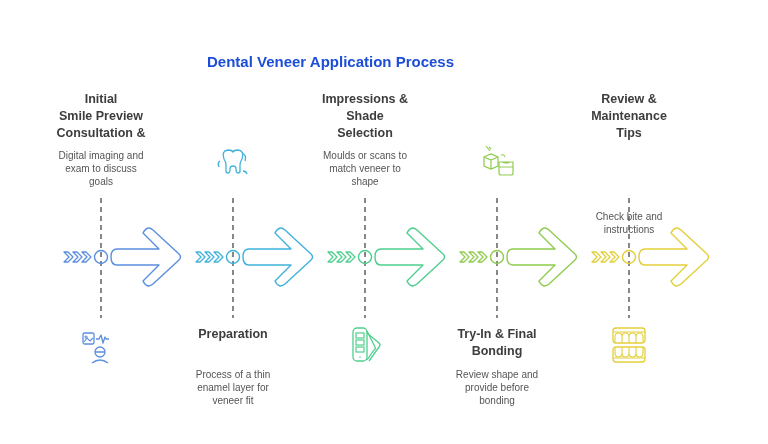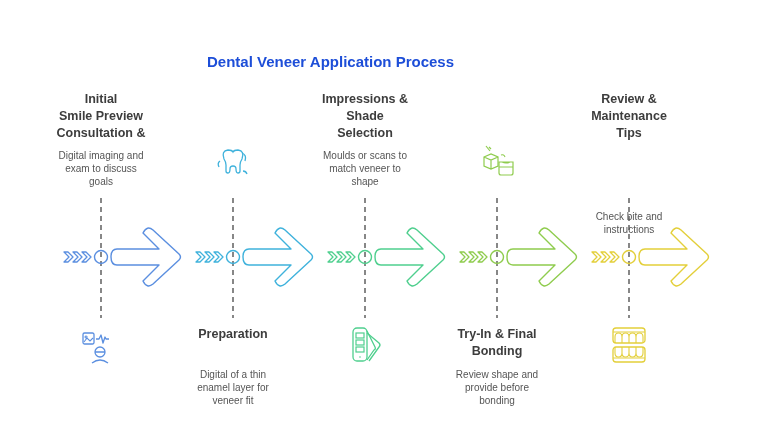--- a/index.html
+++ b/index.html
@@ -102,21 +102,21 @@
     </div>
     <div class="step-desc" style="left: 36px; top: 149px;">
       <div>Digital imaging and</div>
       <div>exam to discuss</div>
       <div>goals</div>
     </div>
     <div class="step-title" style="left: 158px; top: 326px;">
       <div>Preparation</div>
     </div>
     <div class="step-desc" style="left: 168px; top: 368px;">
-      <div>Digital of a thin</div>
+      <div>Process of a thin</div>
       <div>enamel layer for</div>
       <div>veneer fit</div>
     </div>
     <div class="step-title" style="left: 290px; top: 91px;">
       <div>Impressions &amp;</div>
       <div>Shade</div>
       <div>Selection</div>
     </div>
     <div class="step-desc" style="left: 300px; top: 149px;">
       <div>Moulds or scans to</div>

